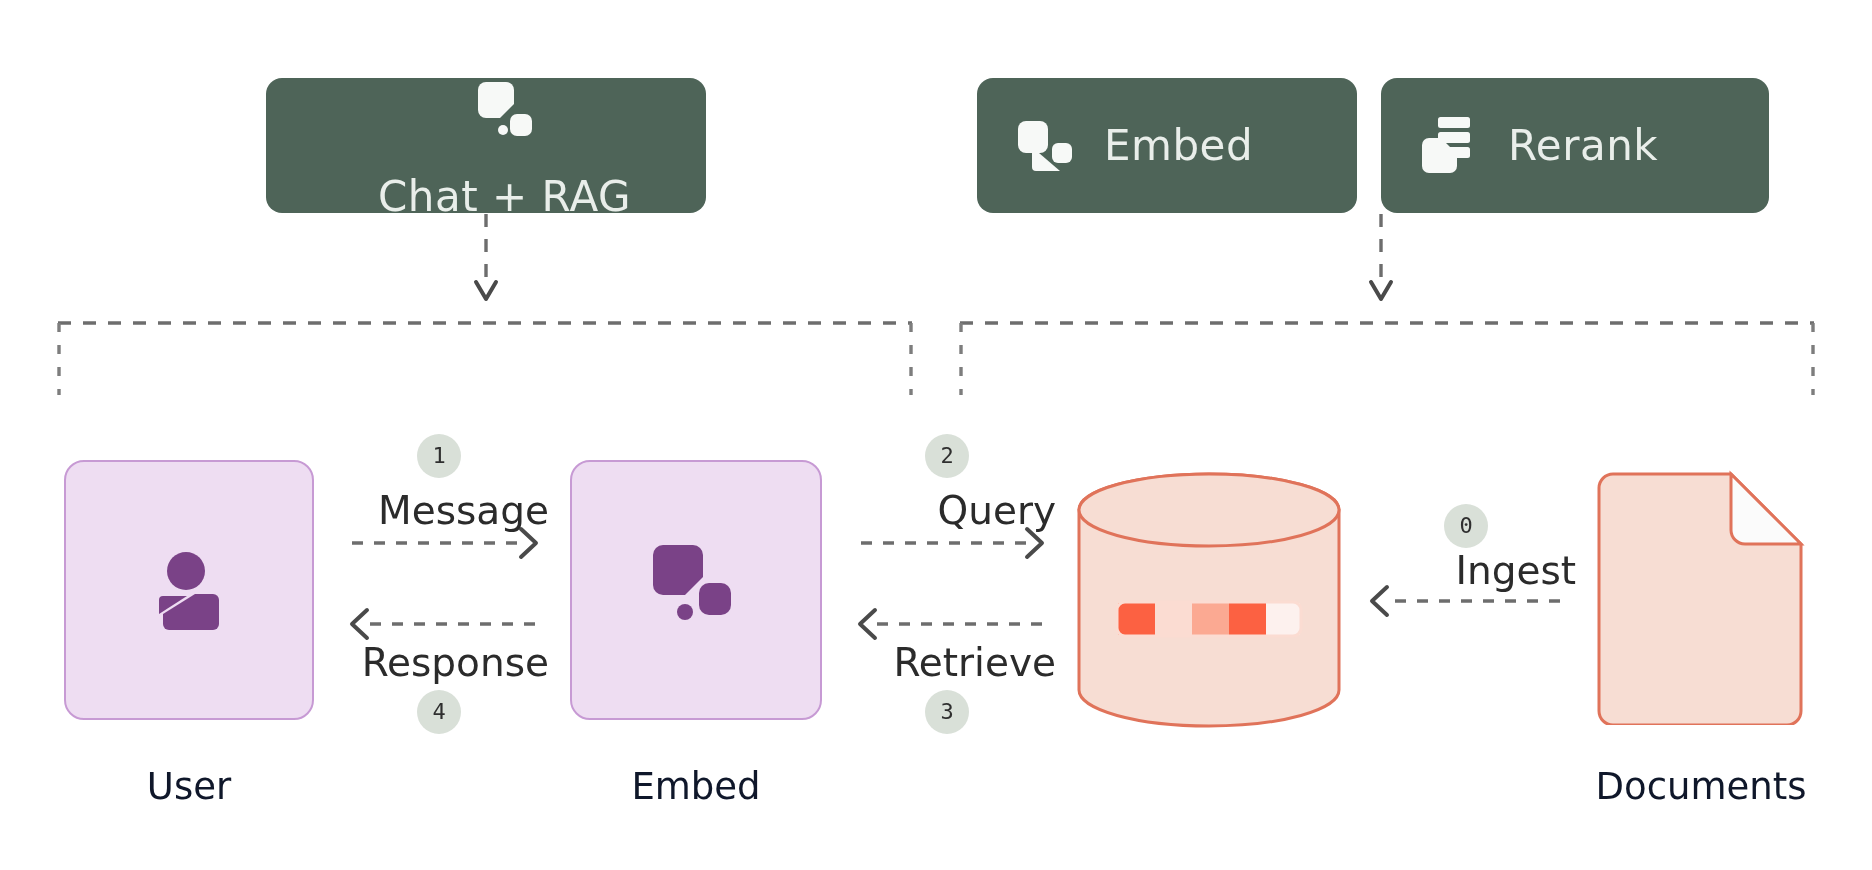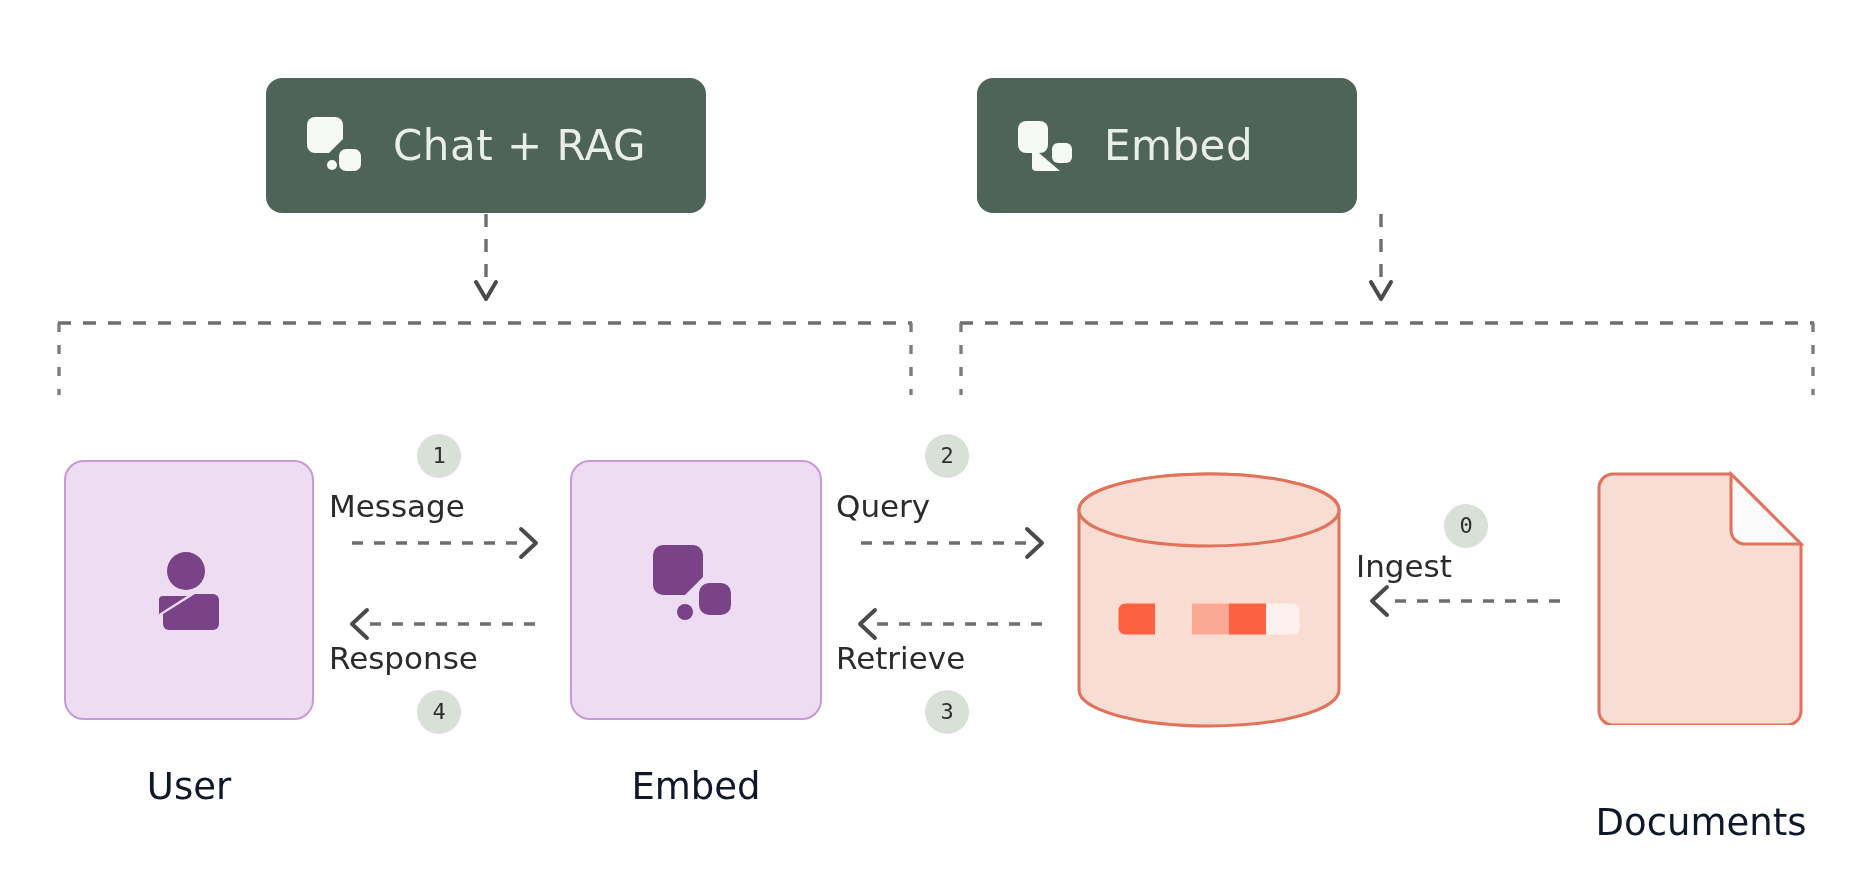--- a/index.html
+++ b/index.html
@@ -77,42 +77,42 @@
     font-family: "DejaVu Sans Mono", monospace;
     display: flex;
     align-items: center;
     justify-content: center;
     line-height: 1;
   }
 
   
   .edge-label {
     position: absolute;
-    font-size: 31px;
+    font-size: 39px;
     color: #2b2b2b;
     font-family: "DejaVu Sans", sans-serif;
     white-space: nowrap;
-    text-align: left;
+    text-align: right;
   }
 
   svg.overlay {
     position: absolute;
     left: 0;
     top: 0;
     width: 1872px;
     height: 870px;
     pointer-events: none;
   }
 </style>
 </head>
 <body>
 
 <div id="stage">
 
-  <div class="pill" style="left:266px; top:78px; width:440px; height:135px; padding-left:37px; gap:28px;">
+  <div class="pill" style="left:266px; top:78px; width:440px; height:135px; padding-left:37px; gap:28px;flex-direction:column;">
     <span class="pill-icon">
       <svg width="62" height="62" viewBox="0 0 62 62">
         <path d="M4 12 a8 8 0 0 1 8-8 h20 a8 8 0 0 1 8 8 v14 l-14 14 h-14 a8 8 0 0 1 -8-8 z" fill="#f7f9f7"></path>
         <rect x="36" y="36" width="22" height="22" rx="7" fill="#f7f9f7"></rect>
         <circle cx="29" cy="52" r="5" fill="#f7f9f7"></circle>
       </svg>
     </span>
     <span class="pill-label">Chat + RAG</span>
   </div>
 
@@ -120,20 +120,31 @@
     <span class="pill-icon">
       <svg width="62" height="62" viewBox="0 0 62 62">
         <rect x="4" y="8" width="30" height="32" rx="8" fill="#f7f9f7"></rect>
         <rect x="38" y="30" width="20" height="20" rx="6" fill="#f7f9f7"></rect>
         <path d="M18 34 L46 58 H22 a4 4 0 0 1 -4-4 z" fill="#f7f9f7"></path>
       </svg>
     </span>
     <span class="pill-label">Embed</span>
   </div>
 
+  <div class="pill" style="left:1381px; top:78px; width:388px; height:135px; padding-left:37px; gap:28px;">
+    <span class="pill-icon">
+      <svg width="62" height="62" viewBox="0 0 62 62">
+        <rect x="20" y="4" width="32" height="11" rx="2.5" fill="#f7f9f7"></rect>
+        <rect x="20" y="19" width="32" height="11" rx="2.5" fill="#f7f9f7"></rect>
+        <rect x="20" y="34" width="32" height="11" rx="2.5" fill="#f7f9f7"></rect>
+        <path d="M4 32 a7 7 0 0 1 7-7 h12 l16 16 v12 a7 7 0 0 1 -7 7 h-21 a7 7 0 0 1 -7-7 z" fill="#f7f9f7"></path>
+      </svg>
+    </span>
+    <span class="pill-label">Rerank</span>
+  </div>
 
   <div class="node node-purple" style="left:64px; top:460px; width:250px; height:260px;">
     <span>
       <svg width="100" height="100" viewBox="0 0 100 100">
         <circle cx="47" cy="33" r="19" fill="#7a4287"></circle>
         <path d="M20 62 a4 4 0 0 1 4-4 h24 l-28 18 z" fill="#7a4287"></path>
         <path d="M80 62 a6 6 0 0 0 -6-6 h-18 L24 76 v10 a6 6 0 0 0 6 6 h44 a6 6 0 0 0 6-6 z" fill="#7a4287"></path>
       </svg>
     </span>
   </div>
@@ -165,21 +176,21 @@
       </g>
     </svg>
   </div>
 
   <div style="position:absolute; left:1595px; top:470px; width:210px; height:255px;">
     <svg width="210" height="255" viewBox="0 0 210 255">
       <path d="M4 18 a14 14 0 0 1 14-14 h118 l70 70 v167 a14 14 0 0 1 -14 14 h-174 a14 14 0 0 1 -14-14 z" fill="#f7ddd3" stroke="#e0735a" stroke-width="3"></path>
       <path d="M136 4 v56 a14 14 0 0 0 14 14 h56 z" fill="#fbfbfb" stroke="#e0735a" stroke-width="3"></path>
     </svg>
   </div>
-  <div class="caption" style="left:1570px; top:765px; width:262px;margin-top:36px;">Documents</div>
+  <div class="caption" style="left:1570px; top:765px; width:262px;">Documents</div>
 
   <svg class="overlay">
     <defs>
       <style>
         .dash { stroke:#6d6d6d; stroke-width:3.4; fill:none; stroke-dasharray:13 12; }
         .dash-short { stroke:#6d6d6d; stroke-width:3.4; fill:none; stroke-dasharray:11 11; }
         .chev { stroke:#4a4a4a; stroke-width:4; fill:none; stroke-linecap:round; stroke-linejoin:round; }
         .vfade { stroke:#7d7d7d; stroke-width:3.4; fill:none; stroke-dasharray:9 13; }
       </style>
     </defs>

